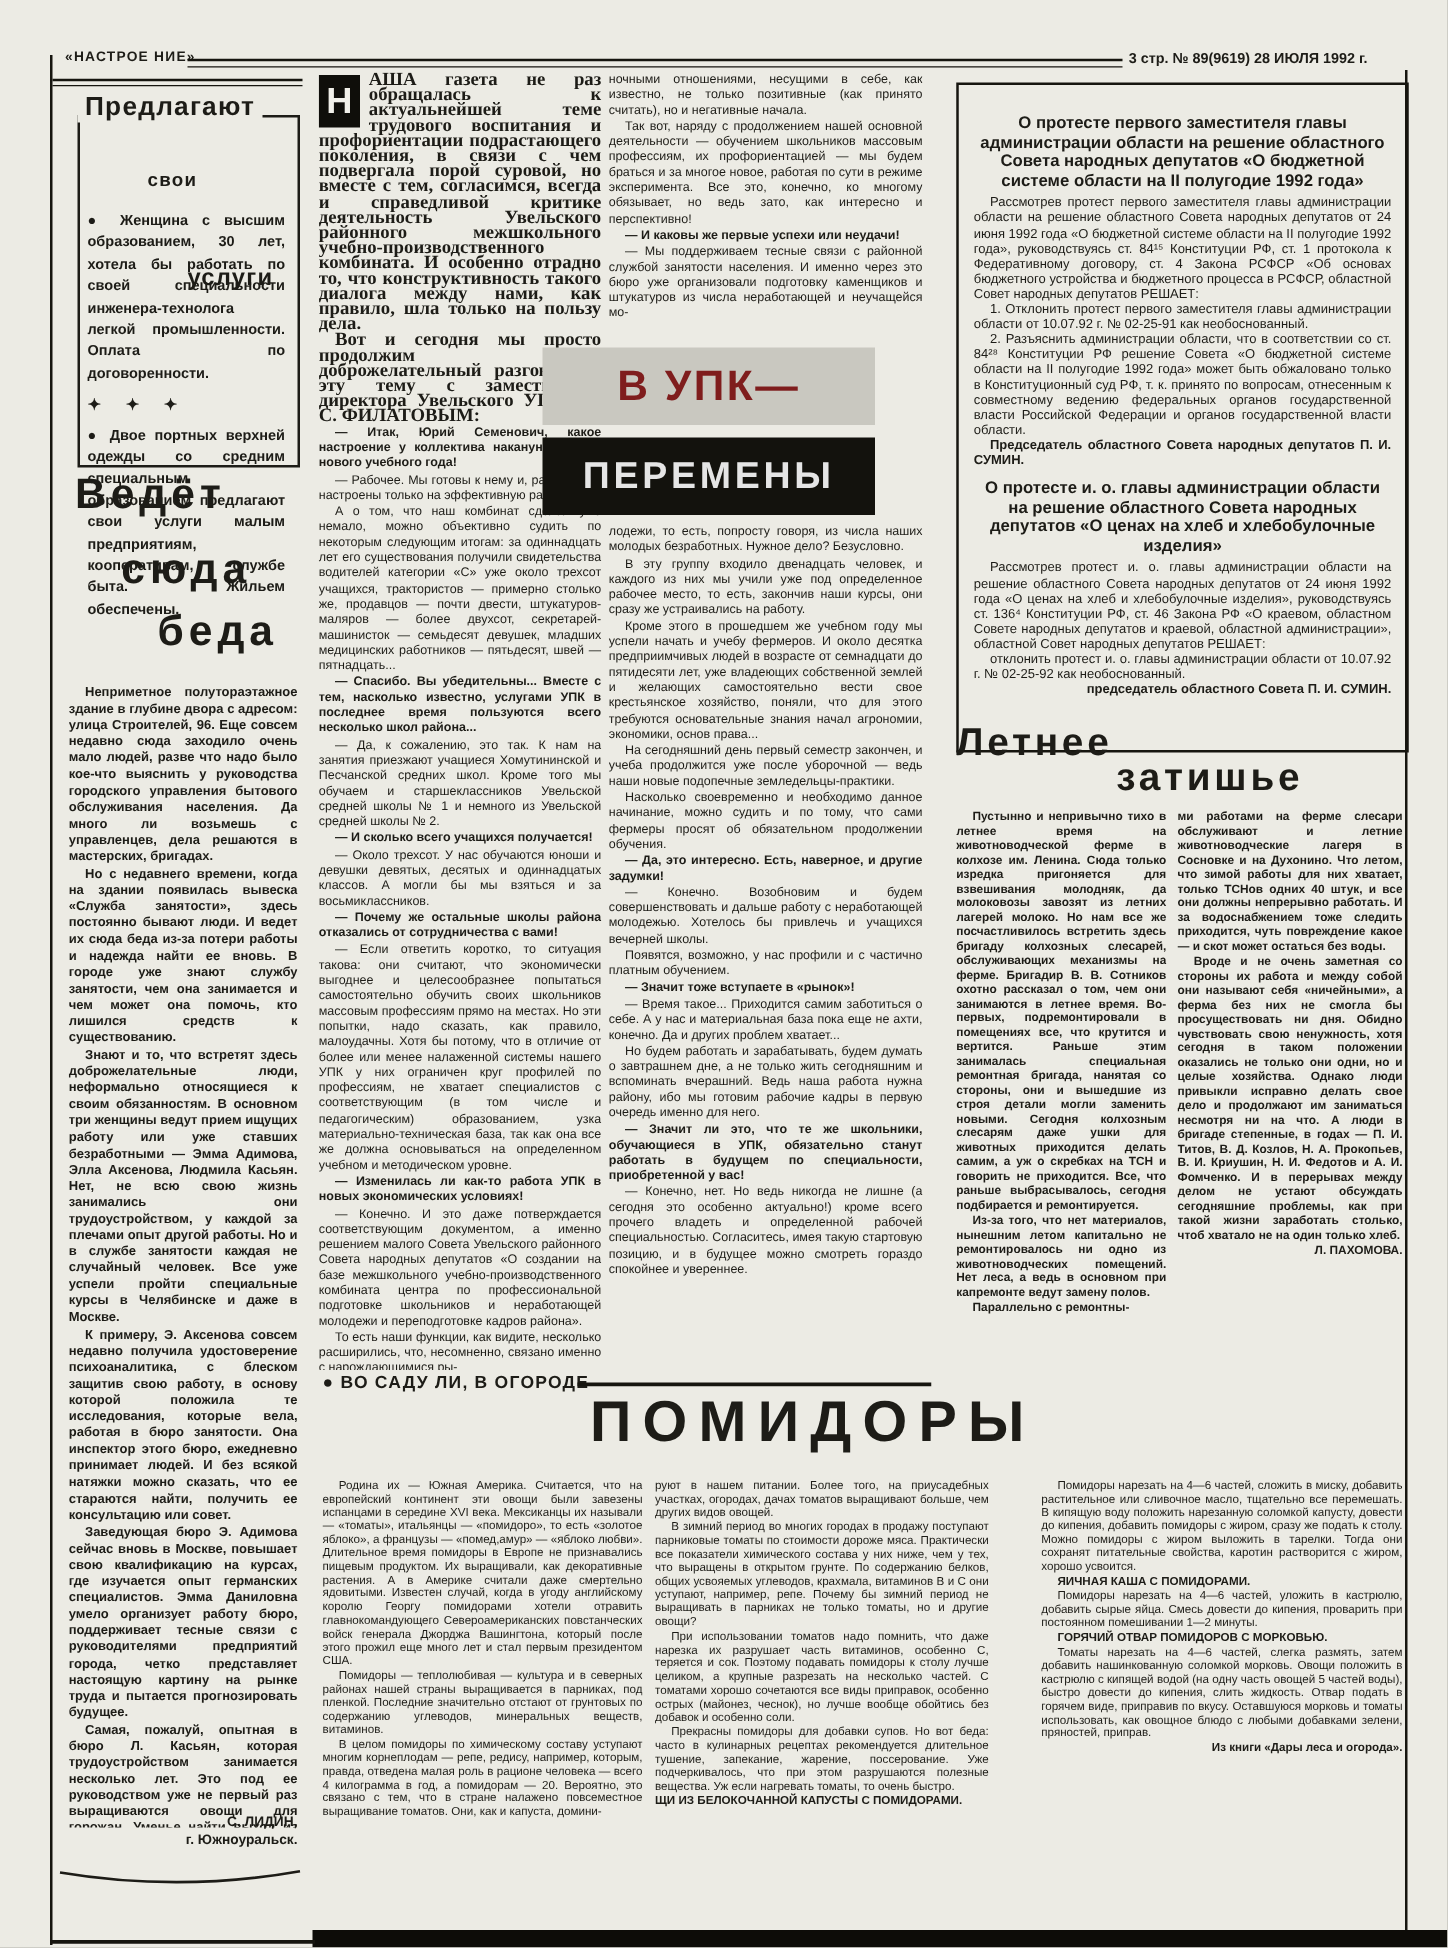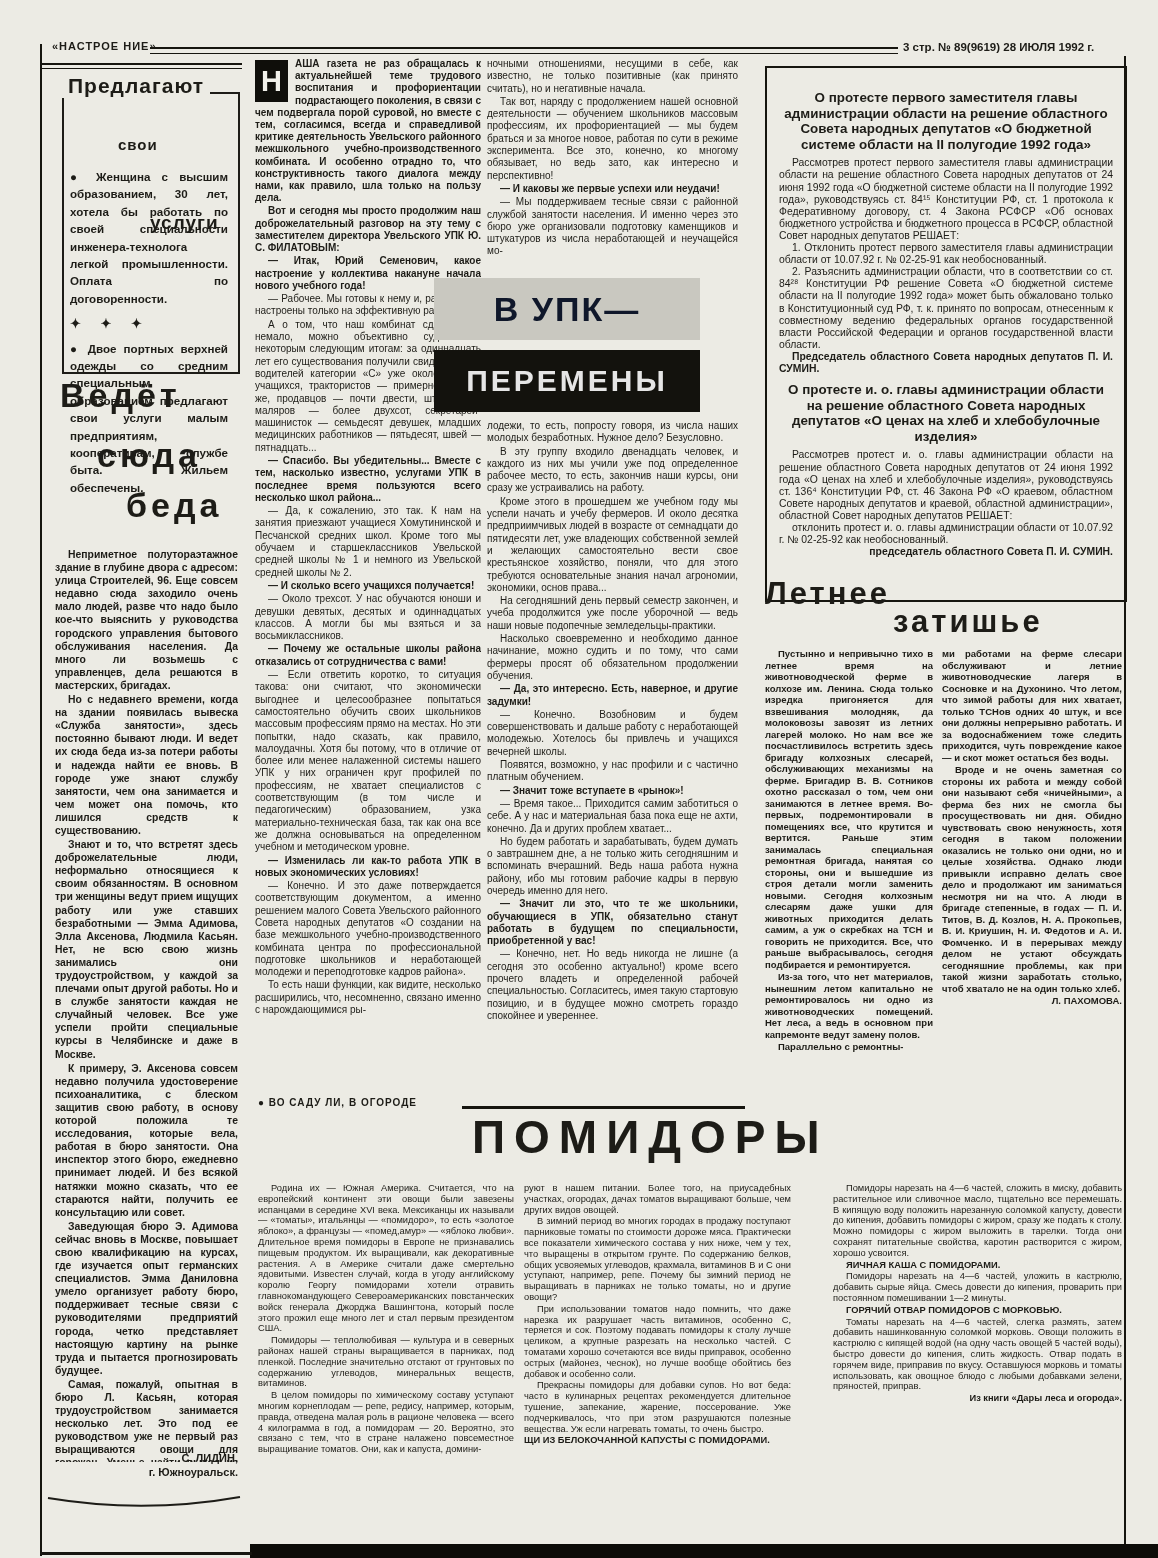--- a/index.html
+++ b/index.html
@@ -33,41 +33,41 @@
   .beda-h1{left:60px;top:376px;font-size:34px;font-weight:700;letter-spacing:4px;}
   .beda-h2{left:97px;top:436px;font-size:34px;font-weight:700;letter-spacing:4px;}
   .beda-h3{left:126px;top:486px;font-size:34px;font-weight:700;letter-spacing:4px;}
   .beda-copy{left:55px;top:548px;width:183px;height:914px;font-size:10.4px;line-height:13.1px;font-weight:600;overflow:hidden;}
   .beda-author{left:55px;top:1451px;width:183px;text-align:right;font-size:11px;font-weight:800;line-height:14px;}
   .beda-rule{left:46px;top:1494px;}
   
   .colA{left:255px;top:58px;width:226px;height:1038px;overflow:hidden;}
   .dropcap{float:left;width:33px;height:42px;background:#0f0e0a;color:#f1f0ea;font-size:29px;font-weight:800;
            text-align:center;line-height:42px;margin:2px 7px 2px 0;}
-  .intro{font-size:10px;line-height:12.2px;font-weight:700;}
+  .intro{font-size:15px;line-height:12.2px;font-weight:700;font-family:Liberation Serif, serif;}
   .qa{font-size:10px;line-height:12.3px;font-weight:500;}
-  .upk-box1{left:434px;top:278px;width:266px;height:62px;background:#c9c8c0;color:#0f172a;
+  .upk-box1{left:434px;top:278px;width:266px;height:62px;background:#c9c8c0;color:#7f1d1d;
             font-size:34px;font-weight:800;letter-spacing:2px;display:flex;align-items:center;justify-content:center;}
   .upk-box2{left:434px;top:350px;width:266px;height:62px;background:#13120d;color:#e5e5e5;
             font-size:30px;font-weight:800;letter-spacing:3px;display:flex;align-items:center;justify-content:center;}
   .colBtop{left:487px;top:58px;width:251px;height:214px;overflow:hidden;}
   .colBbot{left:487px;top:420px;width:251px;height:674px;overflow:hidden;}
   
   .docs{left:765px;top:66px;width:334px;height:492px;border:2px solid #16150f;padding:20px 12px;overflow:hidden;}
   .doc-h{font-size:13.4px;line-height:15.6px;font-weight:800;text-align:center;margin:2px 0 5px 0;}
   .doc-body{font-size:10.4px;line-height:12.1px;font-weight:500;}
   .doc-body p{margin:0;}
   
   .zat-h1{left:765px;top:576px;font-size:31px;font-weight:700;letter-spacing:3px;}
   .zat-h2{left:893px;top:604px;font-size:31px;font-weight:700;letter-spacing:3px;}
   .zat-col{top:648px;height:434px;font-size:9.5px;line-height:11.5px;font-weight:600;overflow:hidden;}
   .zat-c1{left:765px;width:168px;}
   .zat-c2{left:942px;width:180px;}
   
-  .garden-kicker{left:258px;top:1097px;font-size:10px;font-weight:800;letter-spacing:1px;white-space:nowrap;text-align:center;}
+  .garden-kicker{left:258px;top:1097px;font-size:14px;font-weight:800;letter-spacing:1px;white-space:nowrap;text-align:center;}
   .garden-rule{left:462px;top:1106px;width:283px;height:2.5px;background:#16150f;}
   .garden-h{left:472px;top:1110px;font-size:46px;font-weight:800;letter-spacing:9px;}
   .g-col{top:1183px;font-size:9.3px;line-height:10.8px;font-weight:500;overflow:hidden;}
   .g-c1{left:258px;width:256px;height:345px;}
   .g-c2{left:524px;width:267px;height:354px;}
   .g-c3{left:833px;width:289px;height:336px;}
 </style>
 </head>
 <body>
 

